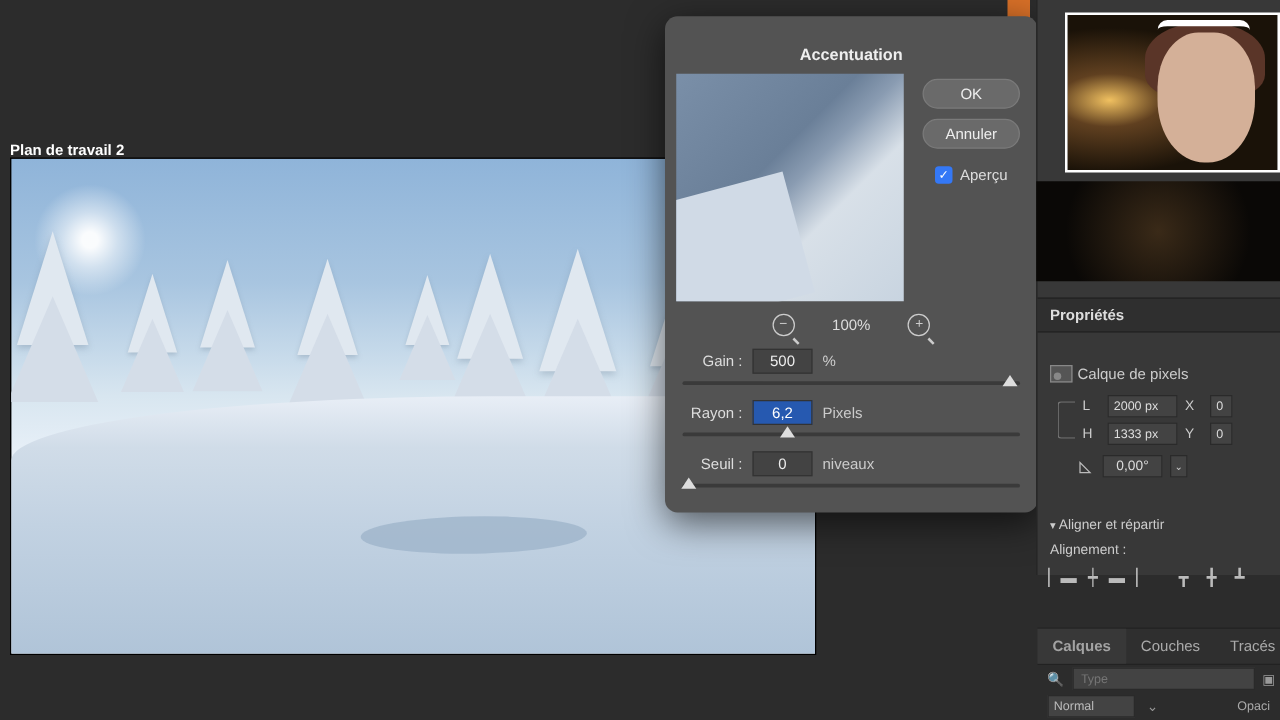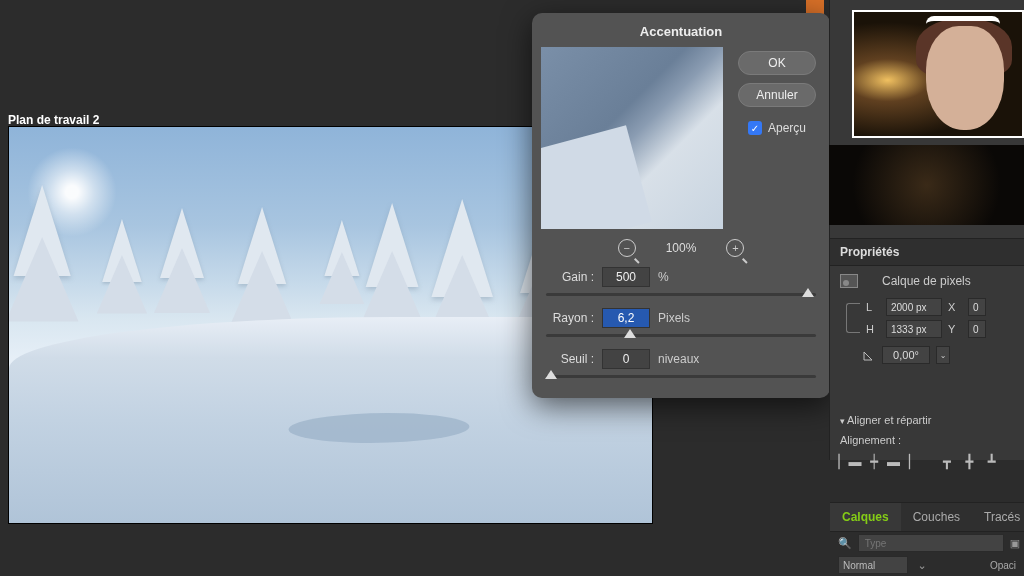--- a/index.html
+++ b/index.html
@@ -18,21 +18,21 @@
   .tree.t2{ left:90px; bottom:190px; transform:scale(0.9);} 
   .tree.t3{ left:150px; bottom:195px; transform:scale(1.0);} 
   .tree.t4{ left:230px; bottom:190px; transform:scale(1.1);} 
   .tree.t5{ left:310px; bottom:195px; transform:scale(0.8);} 
   .tree.t6{ left:360px; bottom:188px; transform:scale(1.2);} 
   .tree.t7{ left:430px; bottom:180px; transform:scale(1.4);} 
   .tree.t8{ left:510px; bottom:180px; transform:scale(1.0);} 
   .tree.t9{ left:575px; bottom:175px; transform:scale(1.5);}
   
   .dialog { position: absolute; left: 532px; top: 13px; width: 298px; background: #535353; border-radius: 10px; box-shadow: 0 8px 30px rgba(0,0,0,0.6); padding-bottom: 14px; }
-  .dialog-title { text-align: center; padding: 11px 0 8px; font-weight: 600; color: #eee; font-size: 13px; }
+  .dialog-title { text-align: center; padding: 23px 0 8px; font-weight: 600; color: #eee; font-size: 13px; }
   .dialog-body { display:flex; padding: 0 9px; gap: 10px; }
   .preview-box { width: 182px; height: 182px; background: linear-gradient(135deg, #7a8fa8 0%, #6a7f98 40%, #8a9cb2 50%, #d8e0e8 65%, #c8d4e0 100%); position:relative; overflow:hidden; }
   .preview-box::after { content:''; position:absolute; left:-20px; bottom:-10px; width:120px; height:100px; background: #d0dae6; transform: rotate(-15deg); }
   .dialog-right { flex:1; display:flex; flex-direction:column; gap:8px; align-items:center; padding-top: 4px; }
   .dbtn { width: 78px; height: 24px; border-radius: 14px; background: #6a6a6a; border: 1px solid #7a7a7a; color: #eee; font-size: 12px; cursor:pointer; display:flex; align-items:center; justify-content:center; }
   .dbtn.ok { background: #6a6a6a; }
   .apercu-row { display:flex; align-items:center; gap:6px; margin-top:6px; font-size:12px; }
   .chk { width:14px; height:14px; background:#3478f6; border-radius:3px; display:flex; align-items:center; justify-content:center; color:#fff; font-size:10px; }
   .zoom-row { display:flex; justify-content:center; align-items:center; gap:30px; padding: 10px 0 4px; font-size:12px; color:#ddd; }
   .zoom-icon { width:18px; height:18px; border:1.5px solid #ccc; border-radius:50%; position:relative; cursor:pointer; }
@@ -46,41 +46,41 @@
   .slider-track { margin: 4px 14px 6px; height: 3px; background:#3a3a3a; border-radius:2px; position:relative; }
   .slider-thumb { position:absolute; top:-5px; width:0; height:0; border-left:6px solid transparent; border-right:6px solid transparent; border-bottom:9px solid #ddd; transform:translateX(-50%); }
   
   .right-panel { position:absolute; right:0; top:0; width:195px; height:460px; background:#383838; border-left:1px solid #222; }
   .webcam { position:absolute; right:0; top:10px; width:172px; height:128px; background: radial-gradient(ellipse at 20% 55%, #f0c060 0%, #604020 22%, #1a1208 60%); border:2px solid #fff; z-index:10; overflow:hidden; }
   .face { position:absolute; right:18px; top:14px; width:78px; height:104px; background:#d4b098; border-radius: 42% 42% 48% 48%; }
   .hair { position:absolute; right:10px; top:6px; width:96px; height:60px; background:#5a3528; border-radius: 48% 48% 30% 30%; }
   .glasses { position:absolute; right:22px; top:4px; width:74px; height:16px; border-top:5px solid #fff; border-radius: 8px 8px 0 0; }
   .panel-section-hdr { background:#2f2f2f; padding:6px 10px; font-size:12px; font-weight:600; color:#ddd; border-top:1px solid #222; border-bottom:1px solid #222; }
   .props { position:absolute; top:238px; left:0; right:0; }
-  .pixel-layer { display:flex; align-items:center; gap:24px; padding:8px 10px; font-size:12px; color:#ccc; }
+  .pixel-layer { display:flex; align-items:center; gap:4px; padding:8px 10px; font-size:12px; color:#ccc;margin-top:18px; }
   .pl-icon { width:18px; height:14px; background:#555; border:1px solid #888; position:relative; }
   .pl-icon::after{ content:''; position:absolute; left:2px; bottom:1px; width:6px; height:6px; background:#888; border-radius:50%;}
   .sub-hdr { padding: 4px 10px; font-size:11px; color:#ccc; }
   .sub-hdr::before { content:'▸ '; font-size:9px; }
   .sub-hdr.open::before { content:'▾ '; }
   .dim-grid { display:grid; grid-template-columns: 14px 14px 56px 14px 18px; gap: 4px 6px; padding: 2px 8px 6px 16px; align-items:center; font-size:11px; color:#ccc; }
   .dim-input { height:18px; background:#434343; border:1px solid #2a2a2a; color:#ddd; font-size:10px; padding:0 4px; }
   .link-icon { grid-row: span 2; width:14px; height:30px; border:1px solid #777; border-right:none; border-radius: 3px 0 0 3px; }
   .angle-row { display:flex; align-items:center; gap:6px; padding:2px 8px 8px 32px; font-size:11px; }
   .angle-icon { width:14px; height:14px; }
   .dd { width:48px; height:18px; background:#434343; border:1px solid #2a2a2a; color:#ddd; font-size:11px; display:flex; align-items:center; justify-content:center; }
   .dd-arrow { width:14px; height:18px; background:#434343; border:1px solid #2a2a2a; color:#ccc; font-size:8px; display:flex; align-items:center; justify-content:center; }
   .align-sec { position:absolute; top:410px; left:0; right:14px; }
   .align-label { padding: 4px 10px 6px; font-size:11px; color:#ccc; }
   .align-row { display:flex; gap:6px; padding: 0 10px 10px; }
   .align-btn { width:20px; height:18px; color:#bbb; font-size:13px; display:flex; align-items:center; justify-content:center; cursor:pointer; }
   .align-gap { width: 22px; }
   .tabs { position:absolute; top:502px; left:0; right:0; display:flex; background:#2f2f2f; border-top:1px solid #222; border-bottom:1px solid #222; }
   .tab { padding:7px 12px; font-size:12px; color:#aaa; cursor:pointer; }
-  .tab.active { background:#383838; color:#84cc16; font-weight:600; }
+  .tab.active { background:#383838; color:#a3a3a3; font-weight:600; }
   .layer-controls { position:absolute; top:530px; left:0; right:0; padding: 4px 8px; display:flex; flex-direction:column; gap:4px; }
   .lc-row { display:flex; align-items:center; gap:6px; }
   .search-input { flex:1; height:18px; background:#434343; border:1px solid #2a2a2a; color:#888; font-size:10px; padding:0 6px; }
   .tiny-icon { width:16px; height:16px; color:#999; font-size:11px; display:flex; align-items:center; justify-content:center; cursor:pointer; }
   .blend-dd { width:70px; height:18px; background:#434343; border:1px solid #2a2a2a; color:#bbb; font-size:10px; padding:0 4px; display:flex; align-items:center; }
   .opac-label { font-size:10px; color:#aaa; margin-left:auto; }
   .dark-img-strip { position:absolute; top:145px; right:0; width:195px; height:80px; background: radial-gradient(circle at 50% 50%, #3a2a18 0%, #0a0806 70%); }
   .orange-tab { position:absolute; top:0; right:200px; width:18px; height:22px; background:#d87028; }
 </style>
 </head>

